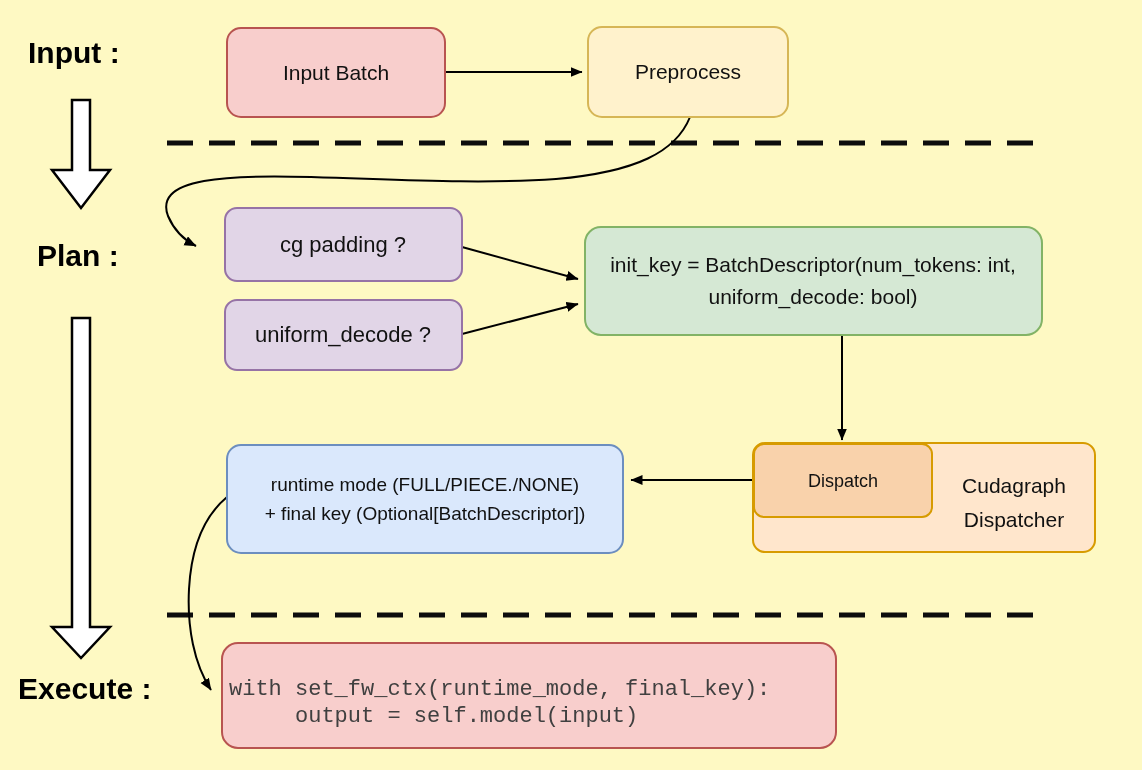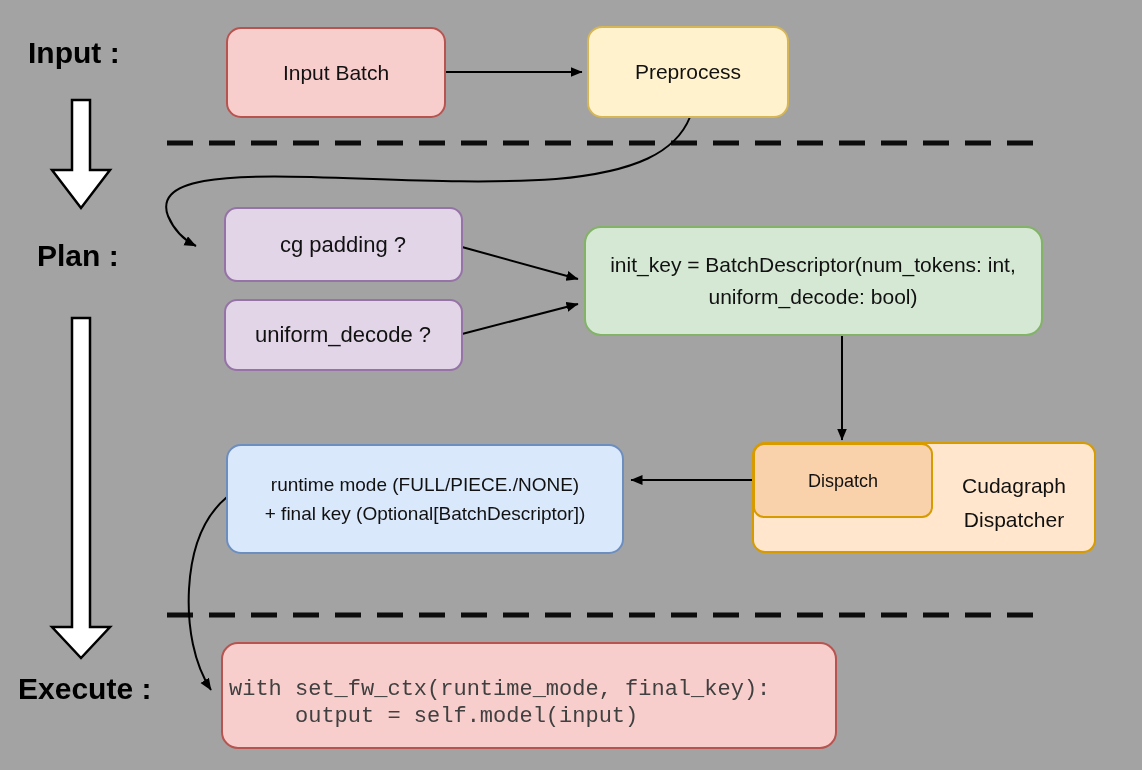--- a/index.html
+++ b/index.html
@@ -1,16 +1,16 @@
 <!DOCTYPE html>
 <html><head>
 <meta charset="utf-8">
 <style>
   html,body{margin:0;padding:0;background:#ffffff;}
-  .canvas{position:relative;width:1142px;height:770px;background:#a3a3a3;overflow:hidden;}
+  .canvas{position:relative;width:1142px;height:770px;background:#fef9c3;overflow:hidden;}
   svg{display:block;}
 
   .n-red{fill:#f8cecc;stroke:#b85450;stroke-width:2;}
   .n-yellow{fill:#fff2cc;stroke:#d6b656;stroke-width:2;}
   .n-purple{fill:#e1d5e7;stroke:#9673a6;stroke-width:2;}
   .n-green{fill:#d5e8d4;stroke:#82b366;stroke-width:2;}
   .n-blue{fill:#dae8fc;stroke:#6c8ebf;stroke-width:2;}
   .n-orange-outer{fill:#ffe6cc;stroke:#d79b00;stroke-width:2;}
   .n-orange-inner{fill:#f9d2ab;stroke:#d79b00;stroke-width:2;}
 

